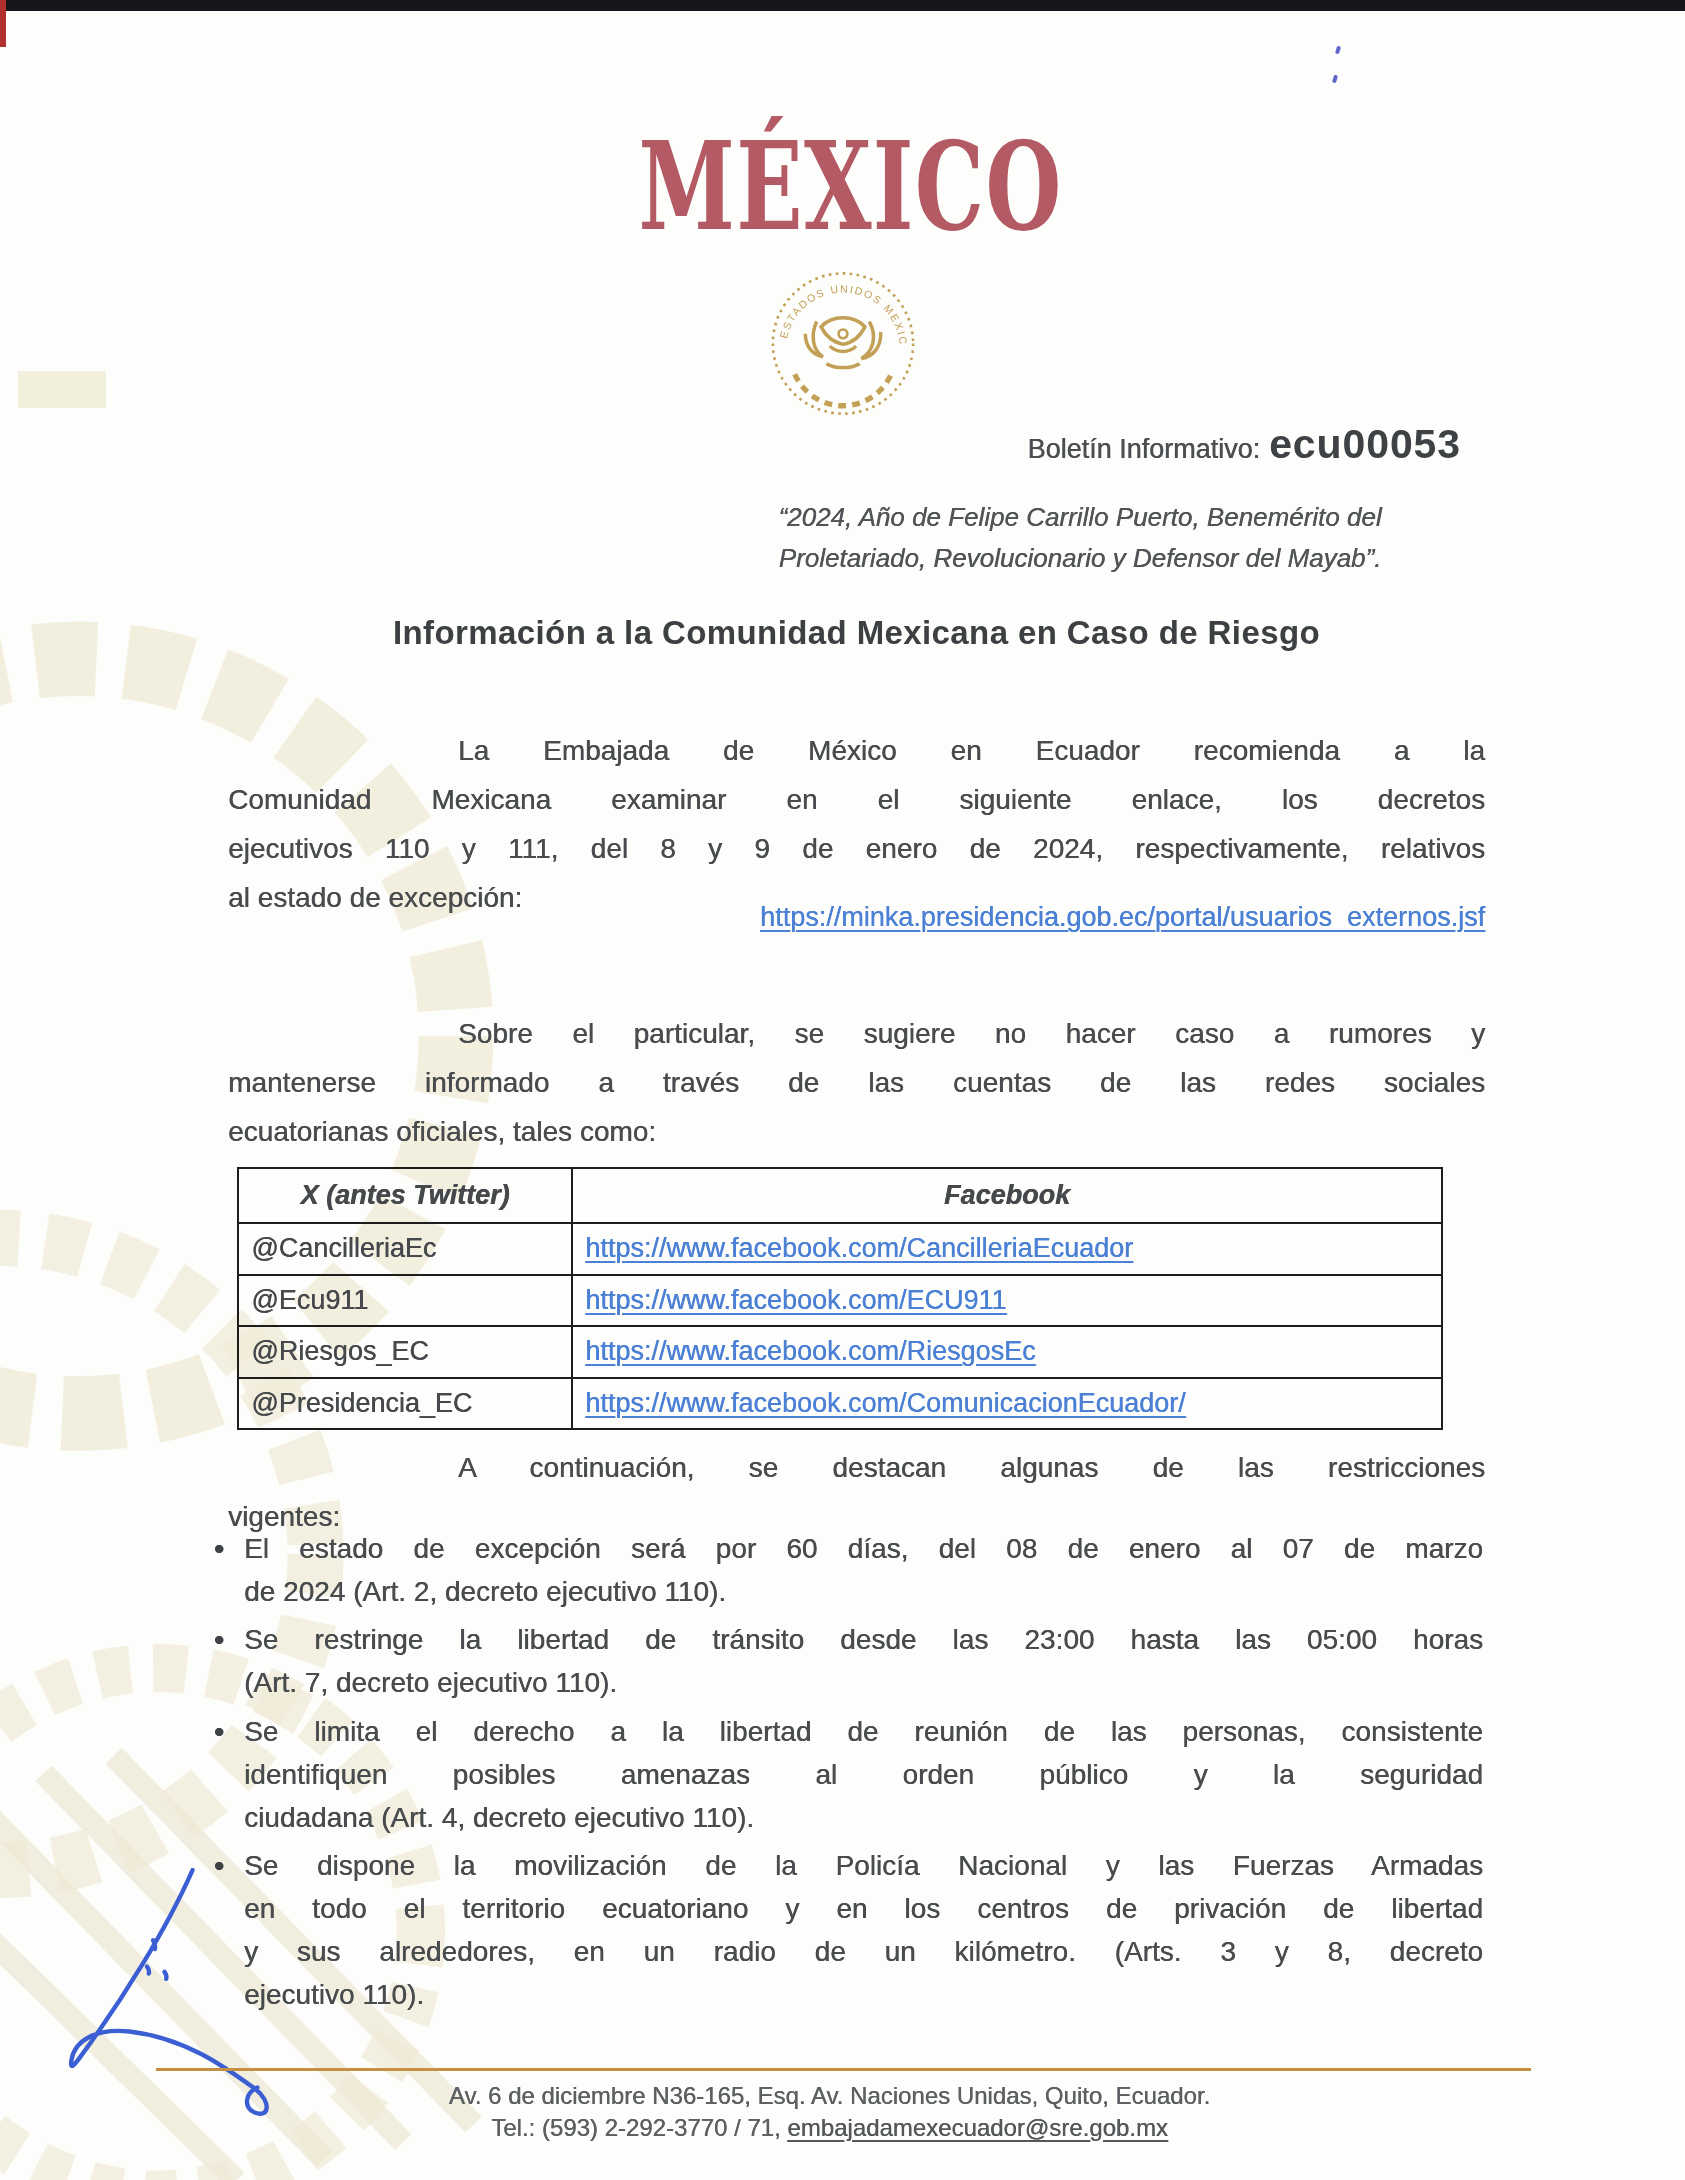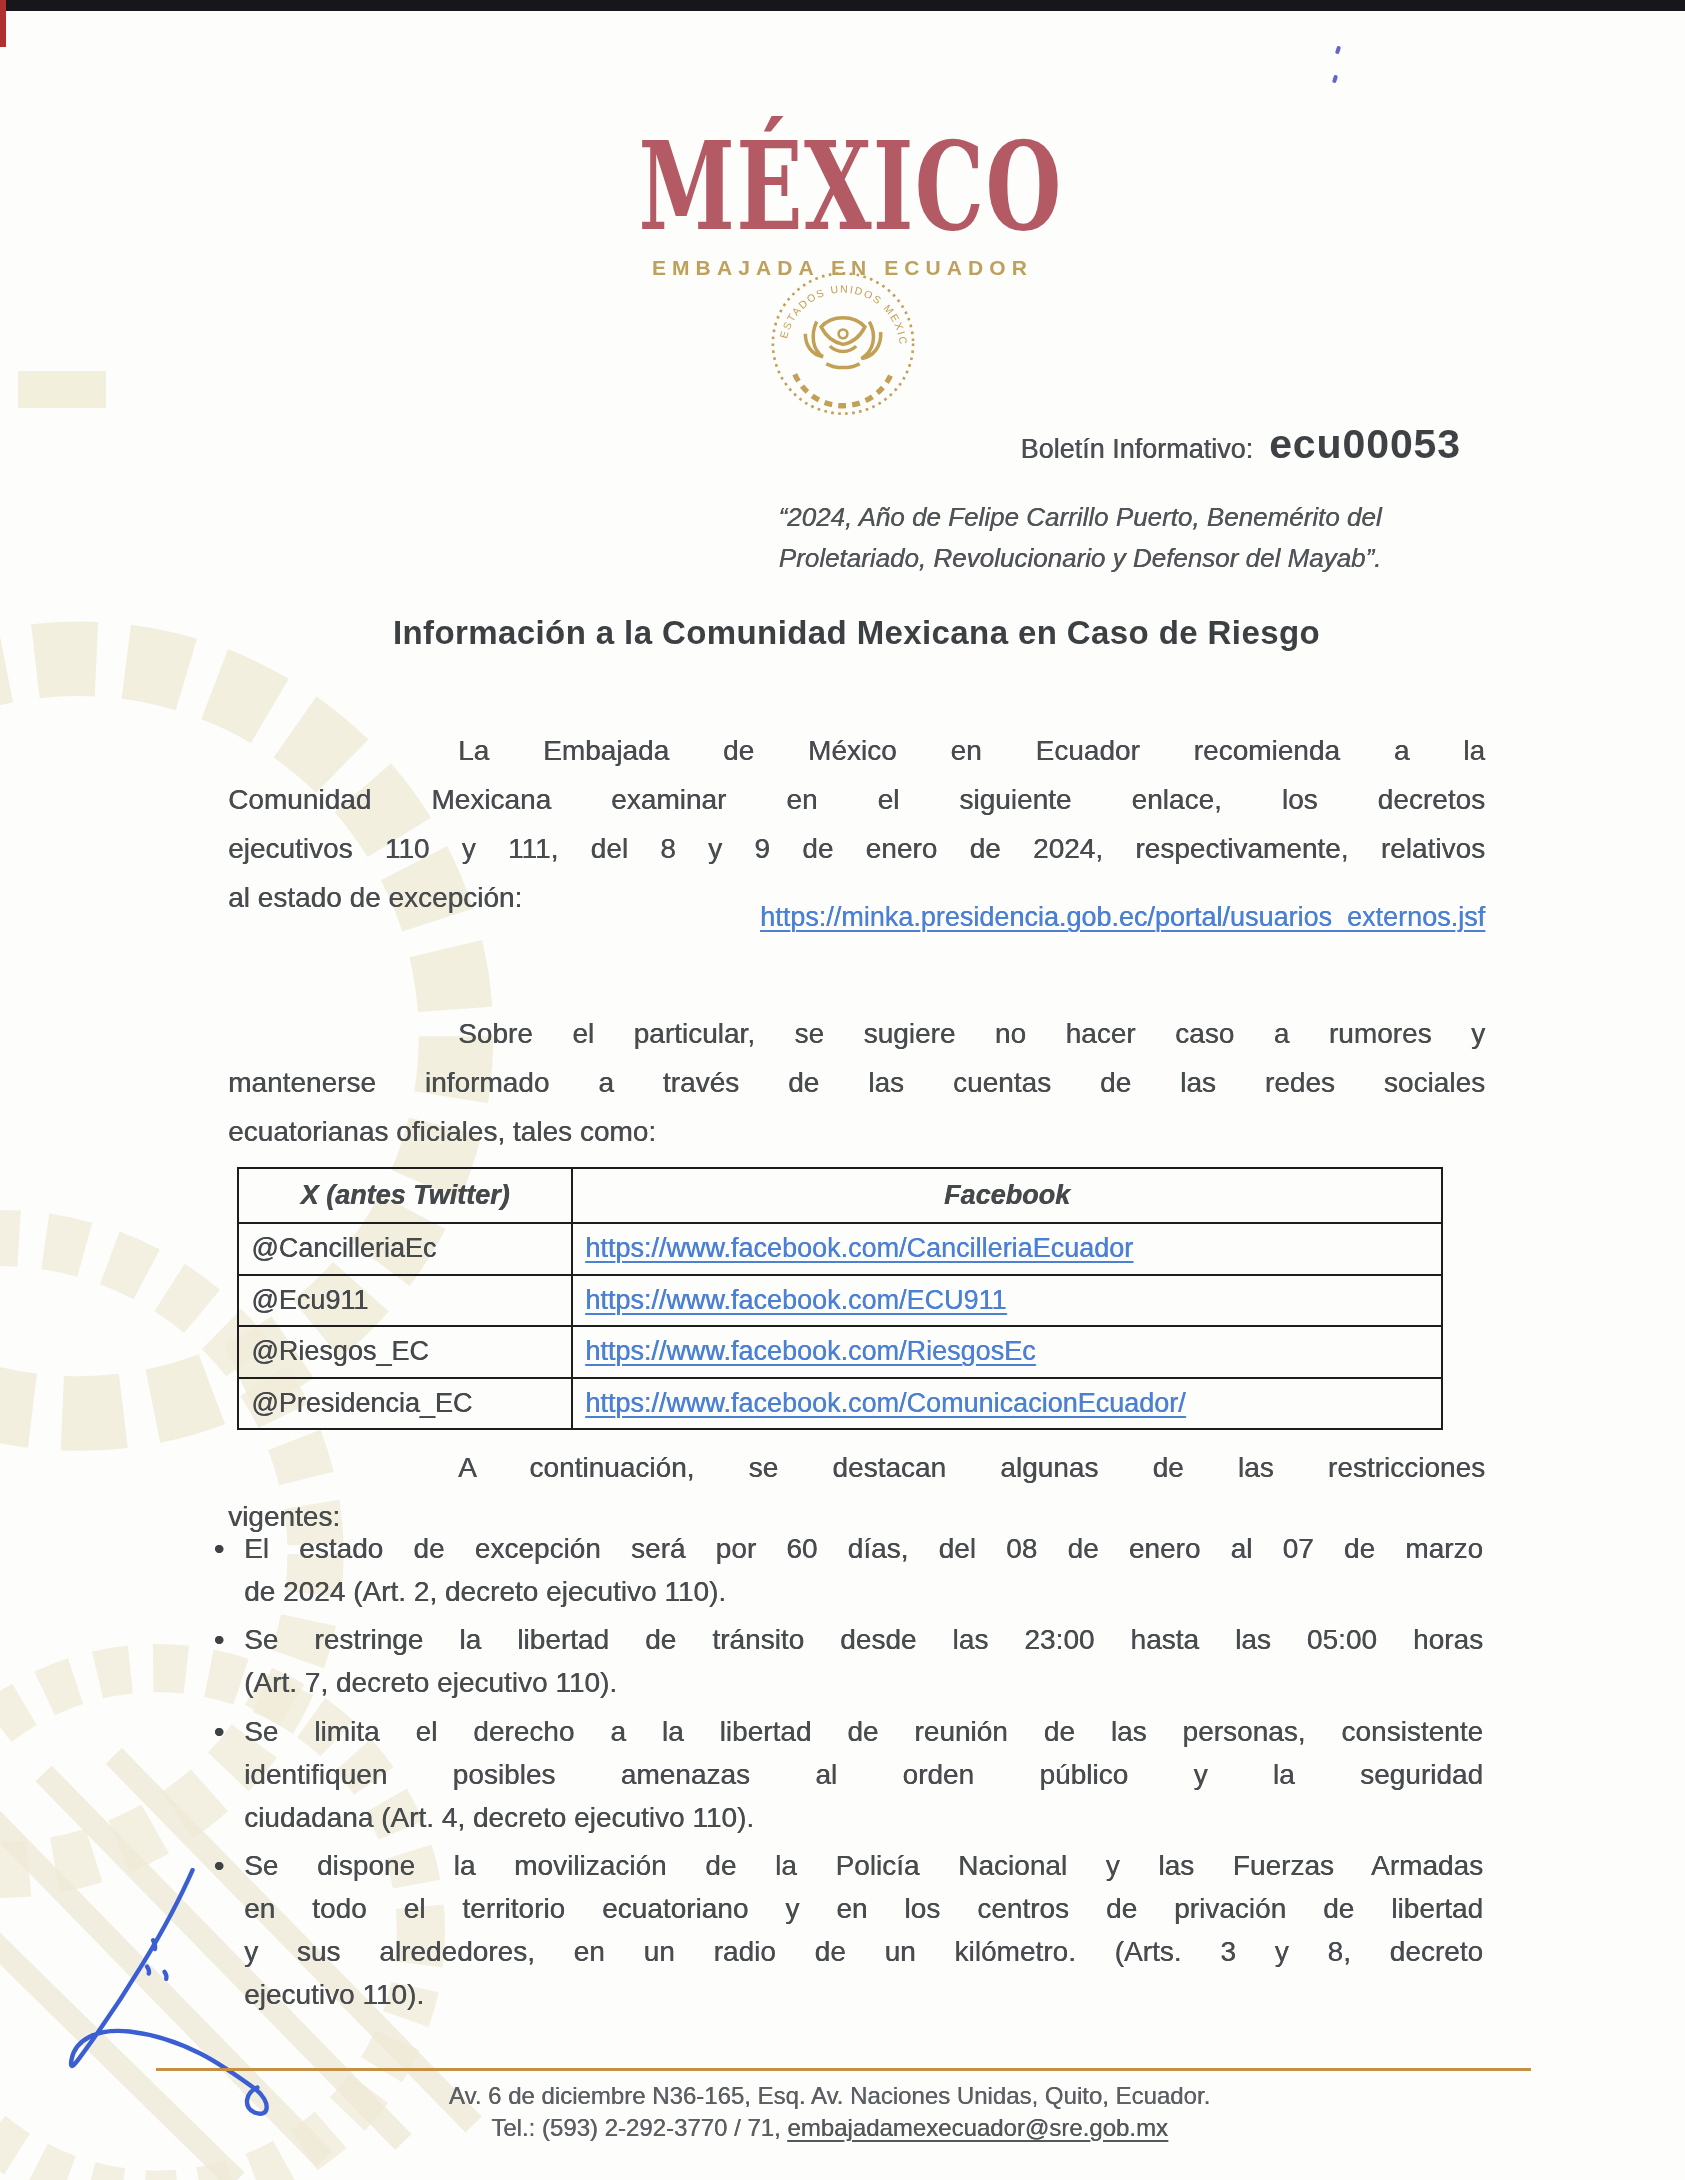--- a/index.html
+++ b/index.html
@@ -17,21 +17,21 @@
   
   .logo-title{position:absolute;left:8px;top:130px;width:100%;text-align:center;
       font-family:"DejaVu Serif",serif;font-weight:700;font-size:121px;line-height:114px;
       color:#b35a64;letter-spacing:1.8px;}
   .logo-title span{display:inline-block;transform:scaleX(.72);transform-origin:center;}
   .logo-sub{position:absolute;left:0;top:256px;width:100%;text-align:center;
       font-size:21px;font-weight:700;letter-spacing:6.1px;color:#bda15c;}
   .seal{position:absolute;left:50%;top:269px;transform:translateX(-50%);}
 
   
-  .bulletin{position:absolute;right:224px;top:421px;display:flex;align-items:baseline;gap:16px;}
+  .bulletin{position:absolute;right:224px;top:421px;display:flex;align-items:baseline;gap:9px;}
   .bulletin .lbl{font-size:27px;color:#4b4f52;}
   .bulletin .num{font-size:41px;font-weight:700;color:#3e4245;letter-spacing:0.9px;}
   .quote{position:absolute;right:219px;top:497px;width:772px;text-align:center;
       font-size:26px;line-height:41px;font-style:italic;color:#515558;}
   .quote .qline{display:block;}
 
   
   .doc-title{position:absolute;left:228px;top:614px;width:1257px;text-align:center;
       font-size:33px;font-weight:700;letter-spacing:0.4px;color:#3c4043;}
 
@@ -89,21 +89,20 @@
     </g>
     <g stroke="#efead6" stroke-width="26" opacity="0.75">
       <line x1="40" y1="1560" x2="430" y2="1960"></line>
       <line x1="110" y1="1520" x2="520" y2="1940"></line>
       <line x1="190" y1="1500" x2="600" y2="1920"></line>
       <line x1="20" y1="1680" x2="330" y2="1984"></line>
     </g>
   </svg>
 
   <div class="logo-title"><span>MÉXICO</span></div>
-  <div class="logo-sub">EMBAJADA EN ECUADOR</div>
 
   <svg class="seal" width="149" height="149" viewBox="0 0 170 170">
     <g fill="none" stroke="#c2a055">
       <circle cx="85" cy="85" r="80" stroke-width="3" stroke-dasharray="3 5"></circle>
       <path id="sealArc" d="M 20,92 A 65,65 0 1,1 150,92" stroke="none"></path>
       <path d="M 30,120 A 60,60 0 0,0 140,120" stroke-width="6" stroke-dasharray="9 7"></path>
       <path d="M 55,60 C 48,75 50,92 62,100 C 50,98 42,88 42,74" stroke-width="4"></path>
       <path d="M 115,60 C 124,76 120,94 106,102 C 120,100 129,88 128,72" stroke-width="4"></path>
       <path d="M 60,66 C 72,52 98,52 110,66 C 104,78 96,84 85,86 C 76,84 66,78 60,66 Z" stroke-width="4"></path>
       <path d="M 70,88 C 78,96 92,96 100,88" stroke-width="4"></path>

